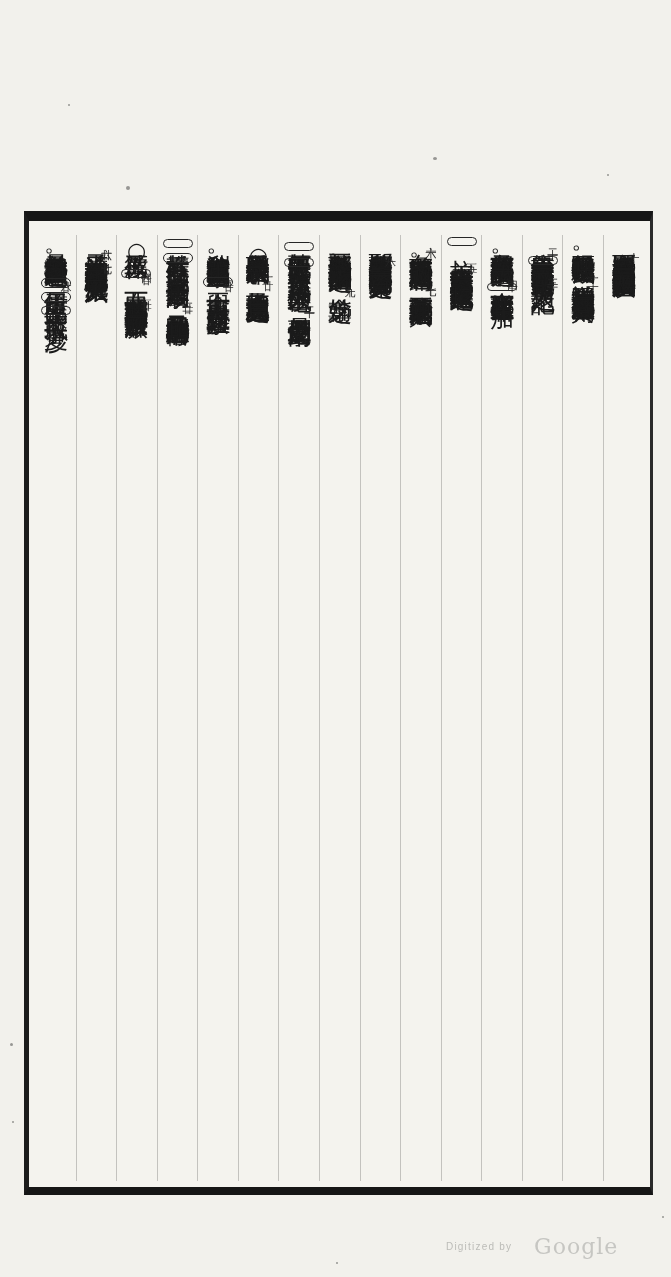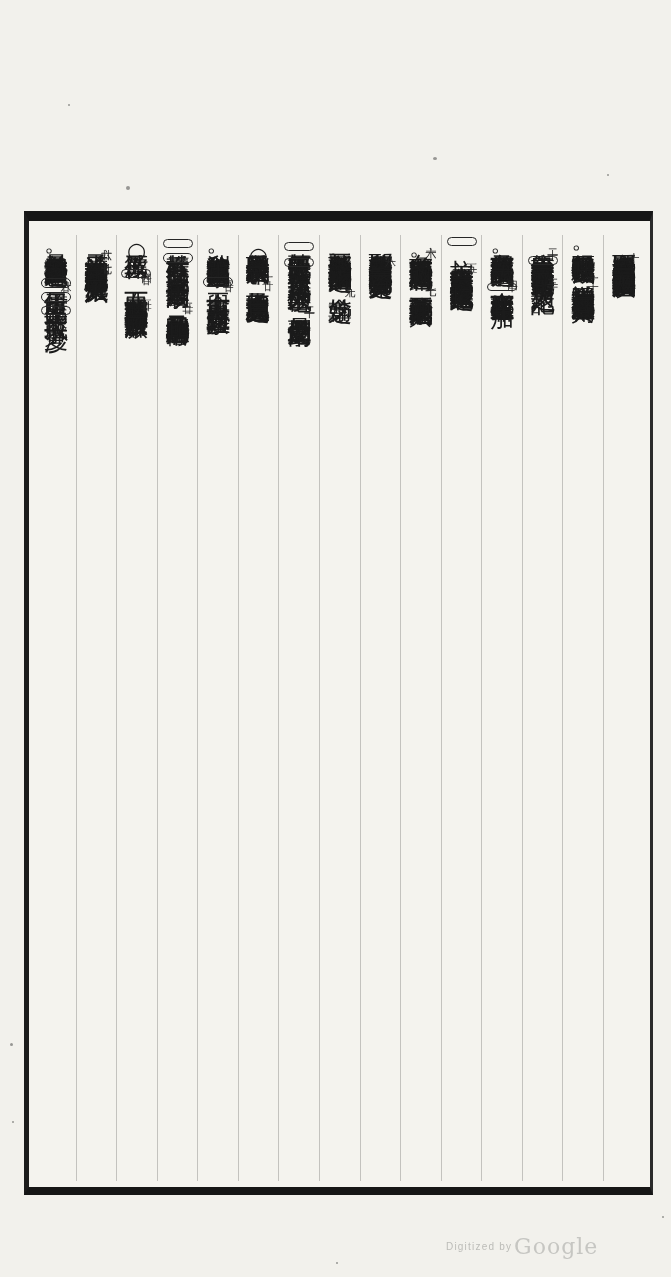--- a/index.html
+++ b/index.html
@@ -25,21 +25,21 @@
          position:relative;left:9px;margin:2px 0;color:#242424;}
   .pname{border:1.6px solid #262626;border-radius:12px;padding:3px 0;margin:2px 0;
          display:inline;}
   .section-mark{font-size:22px;}
   
   .watermark{position:absolute;left:446px;top:1234px;white-space:nowrap;
              color:#bcbcb8;font-family:"Liberation Sans",sans-serif;
              font-size:10px;letter-spacing:1.2px;}
   .watermark .brand{font-family:"DejaVu Serif","Liberation Serif",serif;
                     font-size:22px;color:#c6c6c2;letter-spacing:1px;
-                    margin-left:2px;vertical-align:-4px;}
+                    margin-left:22px;vertical-align:-4px;}
   
   .speck{position:absolute;background:rgba(40,40,40,.45);border-radius:50%;}
 </style>
 </head>
 <body>
 
 <div class="page">
 
   <div class="speck" style="left:433px;top:157px;width:4px;height:3px;"></div>
   <div class="speck" style="left:126px;top:186px;width:4px;height:4px;"></div>

